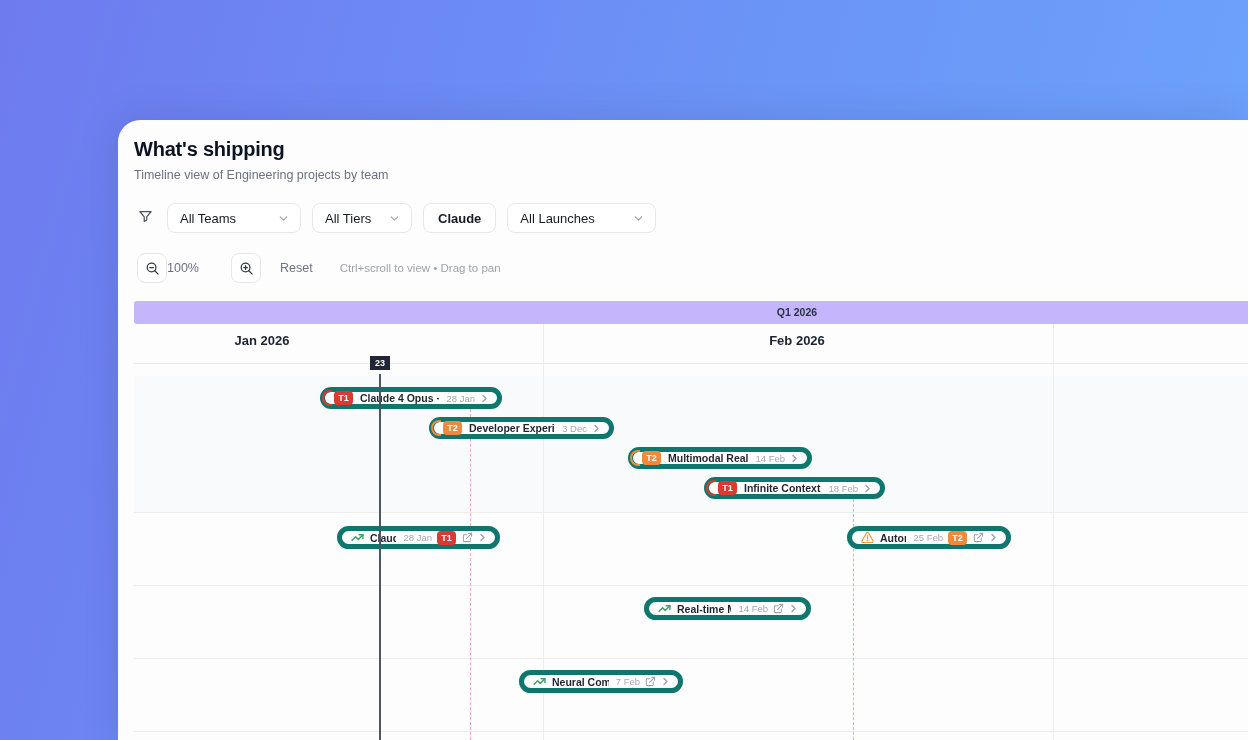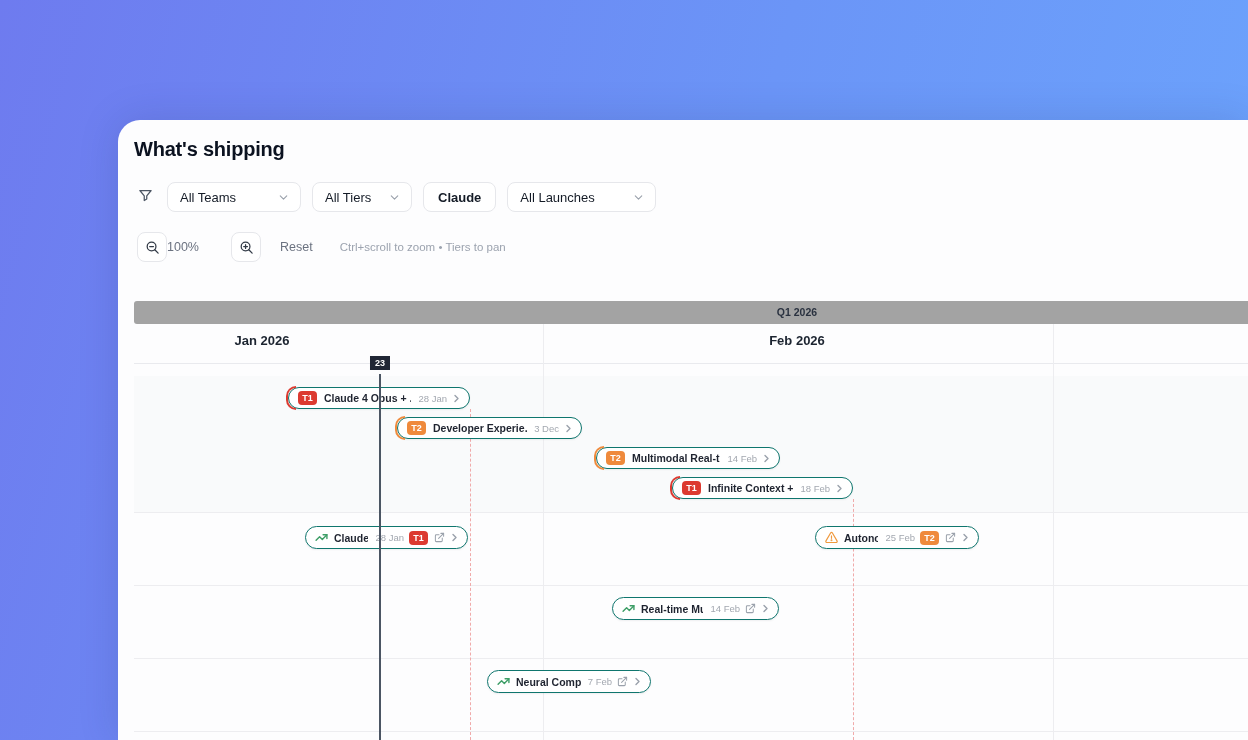--- a/index.html
+++ b/index.html
@@ -32,42 +32,42 @@
   .toolbar { display:flex; align-items:center; margin:20px 0 0 19px; height:30px; }
   .tool-btn { width:30px; height:30px; display:inline-flex; align-items:center;
     justify-content:center; }
   .zoom-level { width:64px; text-align:left; font-size:12.5px; color:#6b7280; }
   .reset-btn { border:none; background:transparent; font-size:12.5px; color:#6b7280;
     margin-left:19px; }
   .hint { margin-left:27px; font-size:11.5px; color:#9ca3af; }
 
   
   .timeline { position:absolute; left:16px; right:0; top:181px; bottom:0; overflow:hidden; }
-  .q1band { position:absolute; left:0; right:0; top:0; height:23px; background:#a3a3a3;
+  .q1band { position:absolute; left:0; right:0; top:0; height:23px; background:#c4b5fd;
     border-radius:3px 0 0 3px; }
   .qlabel { position:absolute; left:663px; top:0; height:23px; line-height:23px;
     transform:translateX(-50%); font-size:10.5px; font-weight:700; color:#2a3240; }
   .month-row { position:absolute; left:0; right:0; top:23px; height:40px;
     border-bottom:1px solid #e9eaee; background:#fdfdfe; }
   .month-label { position:absolute; top:32px; transform:translateX(-50%);
     font-size:13px; font-weight:600; color:#1c2430; white-space:nowrap; }
   .lane-tint { position:absolute; left:0; right:0; top:75px; height:136px;
     background:#f9fafb; }
   .vgrid { position:absolute; top:23px; bottom:0; width:1px; background:#ededf0; }
   .rowline { position:absolute; left:0; right:0; height:1px; background:#ededf0; }
   .deadline { position:absolute; bottom:0; width:0; border-left:1px dashed #f0aaaa; z-index:1; }
   .todayline { position:absolute; top:73px; bottom:0; width:2px; z-index:6; }
   .todaybadge { position:absolute; top:55px; transform:translateX(-50%); z-index:7;
     background:#202635; color:#fff; font-size:9px; font-weight:700; line-height:14px;
     height:14px; padding:0 5px; border-radius:0; }
 
   
   .pill { position:absolute; display:flex; align-items:center; background:#fff;
-    border:1px solid #0f766e; border-radius:12px; z-index:4; cursor:pointer;
-    box-shadow:0 1px 2px rgba(16,24,40,.06); white-space:nowrap; }
+    border:5px solid #0f766e; border-radius:12px; z-index:4; cursor:pointer;
+    box-shadow:0 1px 2px rgba(16,24,40,.06); white-space:nowrap;margin-left:32px; }
   .pill.project { height:22px; padding:0 8px 0 5px; }
   .pill.launch  { height:23px; padding:0 8px 0 9px; }
   .arc { position:absolute; left:-3px; top:-2px; bottom:-2px; width:10px;
     border:2px solid; border-right:none; border-radius:13px 0 0 13px; }
   .badge { display:inline-flex; align-items:center; justify-content:center;
     min-width:19px; height:14px; padding:0 3px; border-radius:4px; color:#fff;
     font-size:9px; font-weight:700; }
   .project .badge { margin:0 7px 0 4px; }
   .ptitle { font-size:10.5px; font-weight:700; color:#1f2430; overflow:hidden; flex:1; }
   .pdate { font-size:9.5px; color:#a3a8b0; margin:0 5px 0 7px; flex:0 0 auto; }
@@ -77,20 +77,21 @@
   .launch .ext { margin-right:5px; display:inline-flex; }
   .chev { display:inline-flex; flex:0 0 auto; }
 </style>
 </head>
 <body>
 
 <div class="stage">
   <div class="card">
 
     <h1 class="page-title">What's shipping</h1>
+    <p class="subtitle">Timeline view of Engineering projects by team</p>
 
     <div class="filter-row">
       <span class="funnel">
         <svg width="15" height="15" viewBox="0 0 24 24" fill="none" stroke="#4b5563" stroke-width="2" stroke-linecap="round" stroke-linejoin="round">
             <path d="M3 4h18l-7 8.5v5l-4 2.5v-7.5z"></path>
           </svg>
       </span>
       <button class="select w-teams">
         <span>All Teams</span>
         <svg width="13" height="13" viewBox="0 0 24 24" fill="none" stroke="#9aa1ab" stroke-width="2" stroke-linecap="round" stroke-linejoin="round">
@@ -123,21 +124,21 @@
       <span class="zoom-level">100%</span>
       <button class="tool-btn">
         <svg width="15" height="15" viewBox="0 0 24 24" fill="none" stroke="#323a46" stroke-width="2" stroke-linecap="round" stroke-linejoin="round">
             <circle cx="10.5" cy="10.5" r="7"></circle>
             <line x1="21" y1="21" x2="15.7" y2="15.7"></line>
             <line x1="7.5" y1="10.5" x2="13.5" y2="10.5"></line>
             <line x1="10.5" y1="7.5" x2="10.5" y2="13.5"></line>
           </svg>
       </button>
       <button class="reset-btn">Reset</button>
-      <span class="hint">Ctrl+scroll to zoom • Tiers to pan</span>
+      <span class="hint">Ctrl+scroll to view • Drag to pan</span>
     </div>
 
     <div class="timeline" id="timeline">
       <div class="q1band">
         <span class="qlabel">Q1 2026</span>
       </div>
       <div class="month-row"></div>
       <div class="lane-tint"></div>
     <div class="month-label" style="left: 128px;">Jan 2026</div>
         <div class="month-label" style="left: 663px;">Feb 2026</div>

